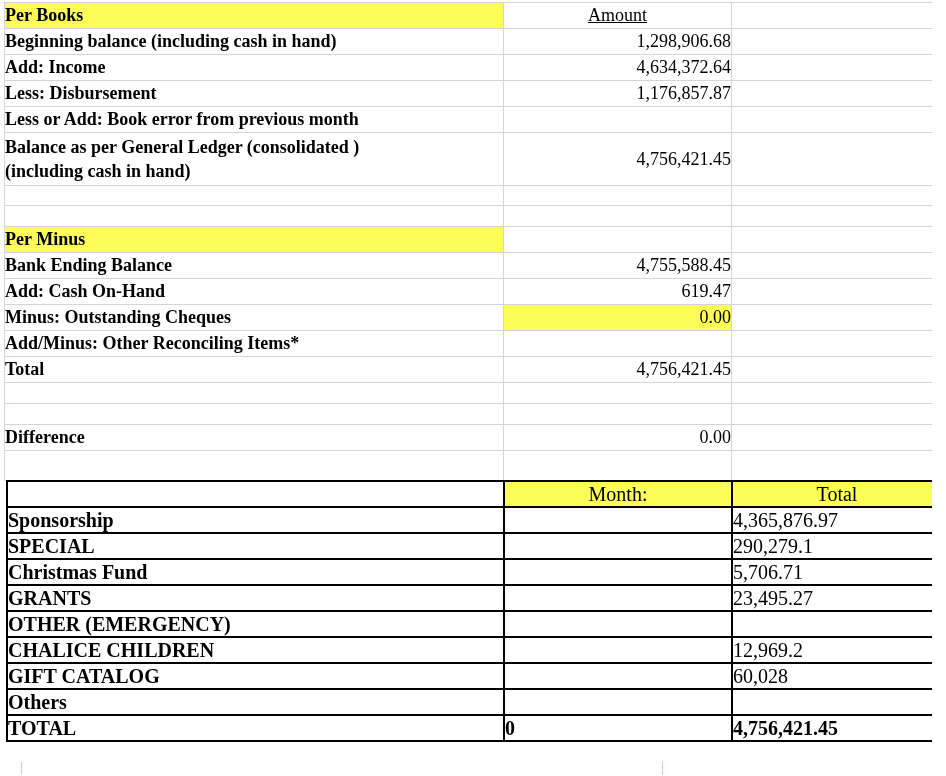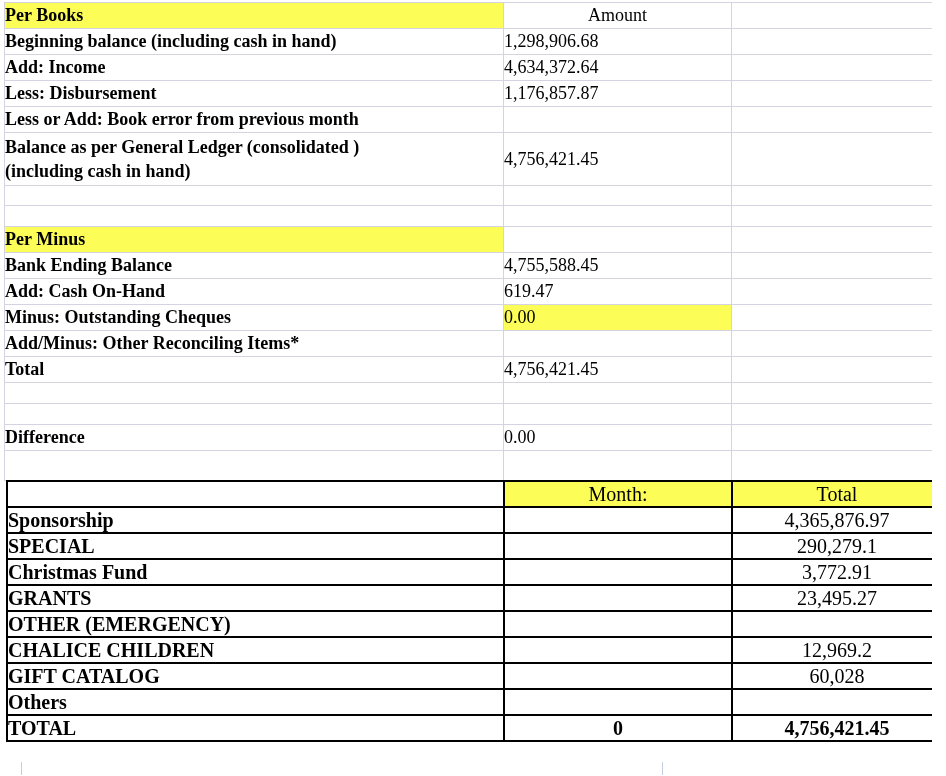--- a/index.html
+++ b/index.html
@@ -13,29 +13,29 @@
     position:relative;width:932px;height:776px;background:#ffffff;
     font-family:"Liberation Serif","DejaVu Serif",serif;color:#000;overflow:hidden;
   }
   table{border-collapse:collapse;table-layout:fixed;}
   
   .grid{position:absolute;top:2px;left:4px;width:937px;font-size:18px;}
   .grid td{border:1px solid var(--grid);padding:0;vertical-align:middle;overflow:hidden;white-space:nowrap;}
   .h26{height:26px}.h53{height:53px}.h20{height:20px}.h21{height:21px}.h30{height:30px}
   .lbl{font-weight:bold;padding-left:16px;}
   .lbl-ind{font-weight:bold;padding-left:23px;}
-  .num{text-align:left;padding-right:6px;}
-  .ctr{text-align:center;}
+  .num{text-align:right;padding-right:6px;}
+  .ctr{text-align:center;text-decoration:underline;}
   .hl{background:var(--hl);}
   .two{white-space:normal;line-height:24px;}
   
   .funds{position:absolute;top:480px;left:6px;width:935px;font-size:20px;}
   .funds td{border:2px solid var(--tborder);padding:0;vertical-align:middle;overflow:hidden;white-space:nowrap;height:24px;}
   .fl{font-weight:bold;padding-left:7px;margin-left:48px;}
-  .fn{text-align:center;padding-right:6px;margin-left:36px;}
+  .fn{text-align:left;padding-right:6px;margin-left:36px;}
   .fb{font-weight:bold;}
   .fh{background:var(--hl);text-align:center;}
   
   .vline{position:absolute;width:1px;height:13px;top:762px;background:var(--strip);}
 </style>
 </head>
 <body>
 
 <div class="sheet">
 
@@ -170,21 +170,21 @@
       <td class="fn">4,365,876.97</td>
     </tr>
     <tr>
       <td class="fl">SPECIAL</td>
       <td class="fn"></td>
       <td class="fn">290,279.1</td>
     </tr>
     <tr>
       <td class="fl">Christmas Fund</td>
       <td class="fn"></td>
-      <td class="fn">3,772.91</td>
+      <td class="fn">5,706.71</td>
     </tr>
     <tr>
       <td class="fl">GRANTS</td>
       <td class="fn"></td>
       <td class="fn">23,495.27</td>
     </tr>
     <tr>
       <td class="fl">OTHER (EMERGENCY)</td>
       <td class="fn"></td>
       <td class="fn"></td>

